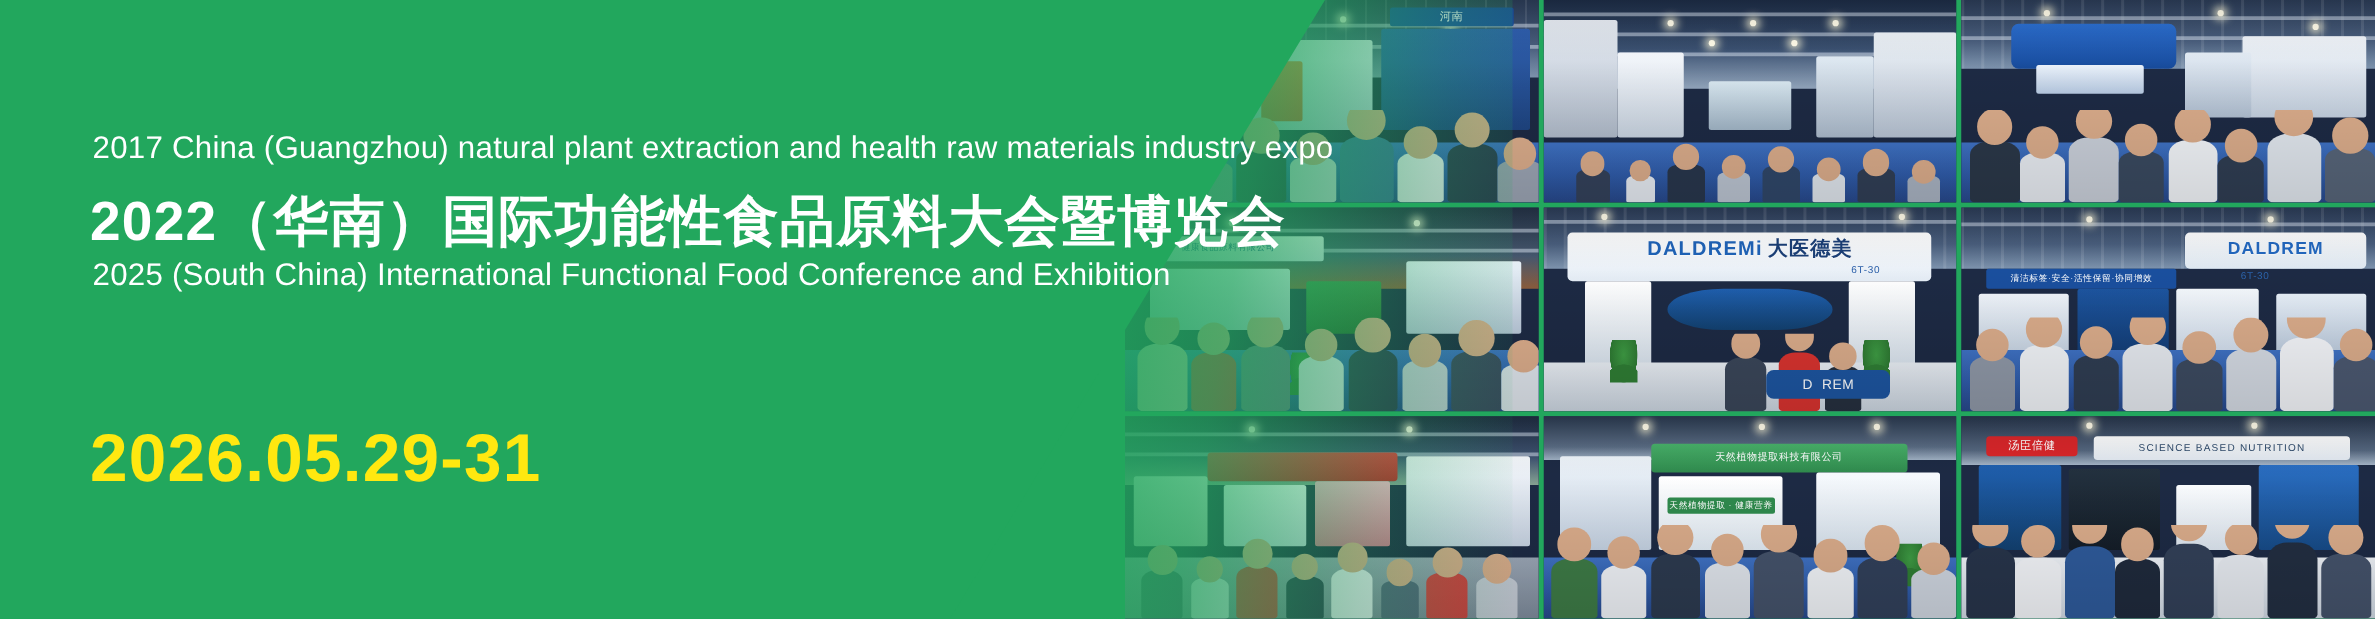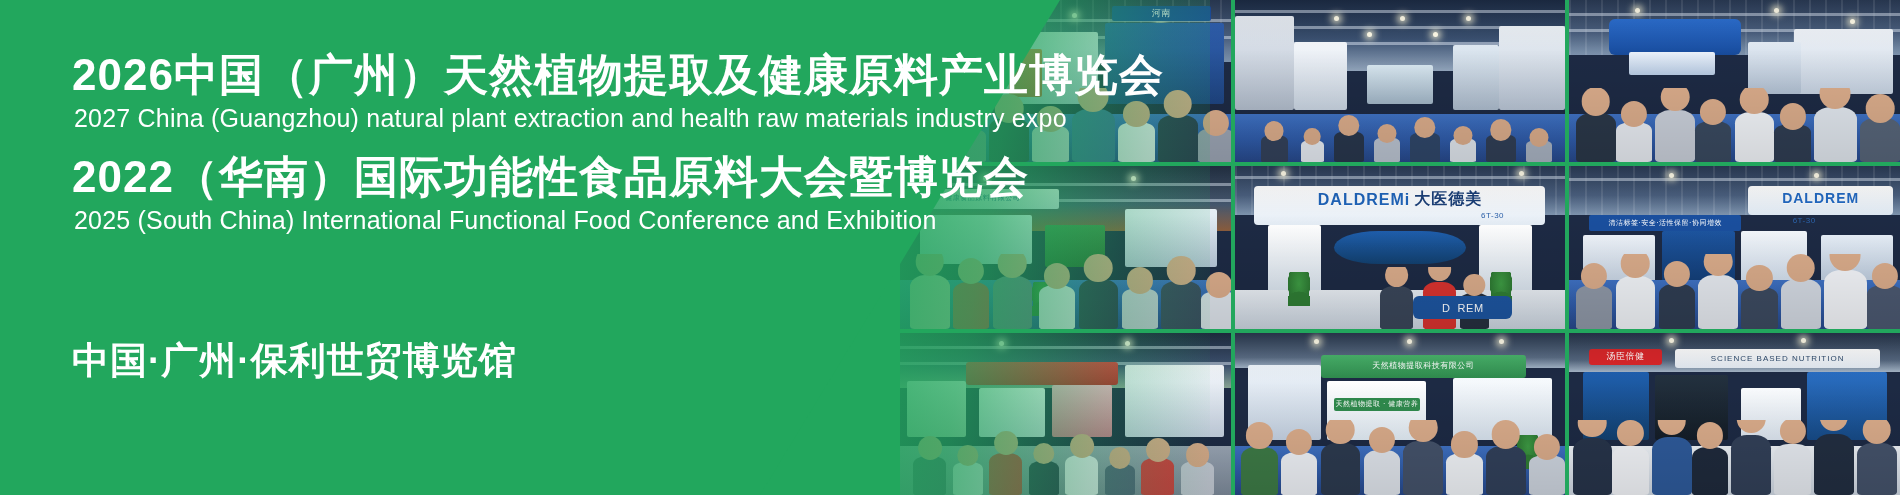--- a/index.html
+++ b/index.html
@@ -397,27 +397,26 @@
       <div class="vignette"></div>
     </div>
 
   </div>
 
   <div class="green-wash"></div>
   <div class="green-wash-soft"></div>
 
   <div class="text-block">
 
-    <div class="cn-title-1">2026中国（广州）天然植物提取及健康原料产业博览会</div>
-
-    <div class="en-title-1">2027 China (Guangzhou) natural plant extraction and health raw materials industry expo</div>
+
+    <div class="en-title-1">2017 China (Guangzhou) natural plant extraction and health raw materials industry expo</div>
 
     <div class="cn-title-2">2022（华南）国际功能性食品原料大会暨博览会</div>
 
     <div class="en-title-2">2025 (South China) International Functional Food Conference and Exhibition</div>
 
     <div class="date-row">
-      <span class="venue-text">中国·广州·保利世贸博览馆</span>
+      <span class="date-text">2026.05.29-31</span>
     </div>
 
   </div>
 
 </div>
 
 </body></html>

